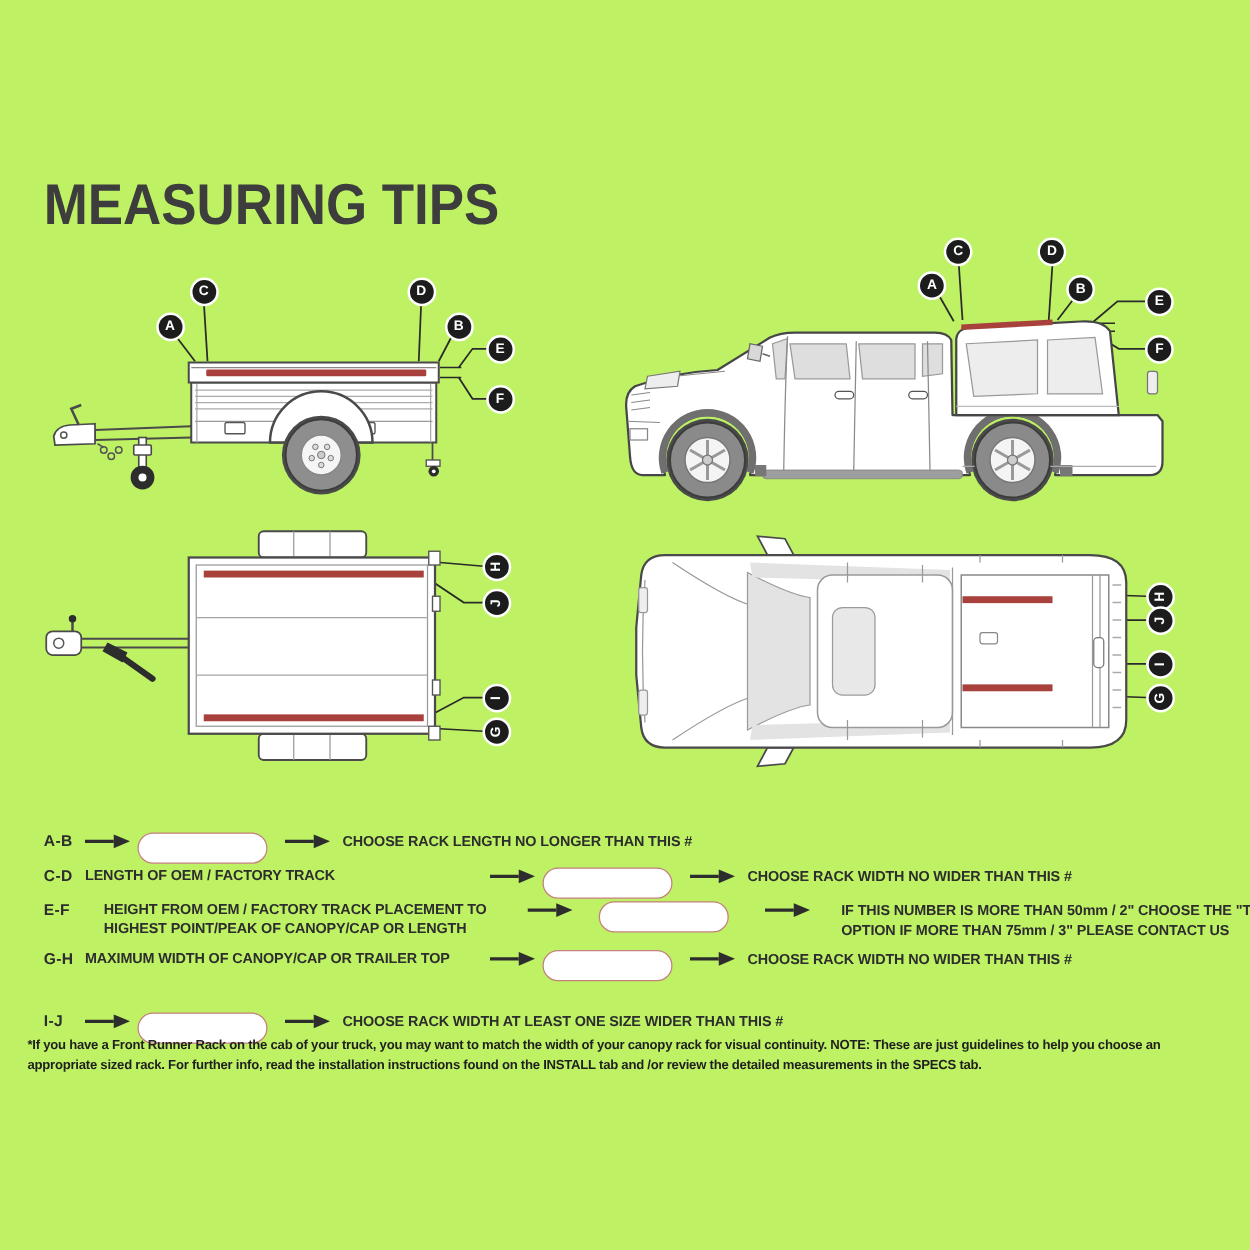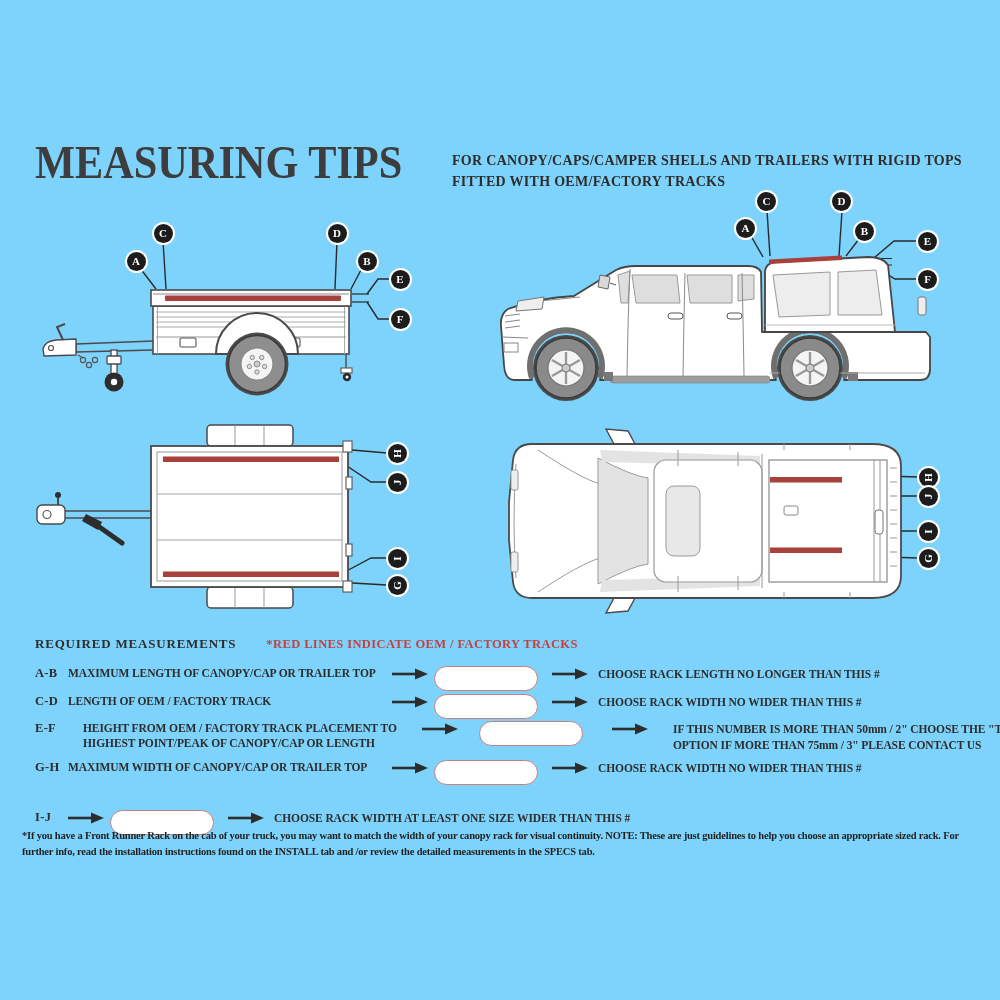--- a/index.html
+++ b/index.html
@@ -1,17 +1,17 @@
 <!DOCTYPE html>
 <html><head>
 <meta charset="utf-8">
 <style>
   html,body{margin:0;padding:0;background:#fff;}
-  #page{position:relative;width:1000px;height:1000px;background:#7dd3fc;overflow:hidden;
-        font-family:Liberation Serif, serif;color:#2d2d2d;}
+  #page{position:relative;width:1000px;height:1000px;background:#bef264;overflow:hidden;
+        font-family:Liberation Sans, sans-serif;color:#2d2d2d;}
 
   
   .title{position:absolute;left:35px;top:136px;font-size:46px;font-weight:800;
          color:#3d3d3d;letter-spacing:0px;transform:scaleX(0.92);transform-origin:left top;white-space:nowrap;}
   .subtitle{position:absolute;left:452px;top:150px;width:520px;font-size:14px;font-weight:700;
             line-height:1.5;letter-spacing:0.3px;color:#2d2d2d;}
 
   
   .diagram{position:absolute;}
   .diagram svg{position:absolute;left:0;top:0;}
@@ -37,24 +37,20 @@
 
   .footnote{position:absolute;left:22px;top:828px;width:956px;font-size:10.5px;font-weight:700;
             line-height:1.55;letter-spacing:-0.2px;color:#1f1f1f;}
 </style>
 </head>
 <body>
 
 <div id="page">
 
   <div class="title">MEASURING TIPS</div>
-  <div class="subtitle">
-    <div>FOR CANOPY/CAPS/CAMPER SHELLS AND TRAILERS WITH RIGID TOPS</div>
-    <div>FITTED WITH OEM/FACTORY TRACKS</div>
-  </div>
 
   <div class="diagram" style="left:30px;top:210px;width:440px;height:200px;">
     <svg width="440" height="200" viewBox="0 0 440 200">
       <g stroke="#2a2a2a" stroke-width="1.4" fill="none">
         <path d="M133,31 L136,79"></path>
           <path d="M110,58 L126,79"></path>
         <path d="M307,31 L305,79"></path>
           <path d="M332,58 L321,79"></path>
         <path d="M361,69 L348,69 L337,84"></path>
           <path d="M361,109 L348,109 L337,92"></path>
@@ -300,28 +296,23 @@
           <path d="M410,146 L417,146"></path>
       </g>
       <path d="M304,24 L304,30 M370,24 L370,30 M304,172 L304,178 M370,172 L370,178" stroke="#999" stroke-width="1"></path>
     </svg>
     <div class="badge rot" style="left:438.5px;top:47.5px;">H</div>
     <div class="badge rot" style="left:438.5px;top:66.5px;">J</div>
     <div class="badge rot" style="left:438.5px;top:101.5px;">I</div>
     <div class="badge rot" style="left:438.5px;top:128.5px;">G</div>
   </div>
 
-  <div class="sec-head">
-    <span class="sec-title">REQUIRED MEASUREMENTS</span>
-    <span class="sec-note">*RED LINES INDICATE OEM / FACTORY TRACKS</span>
-  </div>
 
   <div class="mrow" style="top:666px;">
     <span class="mid">A-B</span>
-    <span class="mdesc">MAXIMUM LENGTH OF CANOPY/CAP OR TRAILER TOP</span>
     <span class="arrowbox"><svg width="36" height="12">
           <line x1="0" y1="6" x2="23" y2="6" stroke="#2d2d2d" stroke-width="2.6"></line>
           <polygon points="23,0.5 36,6 23,11.5" fill="#2d2d2d"></polygon>
         </svg></span>
     <span class="moval"></span>
     <span class="arrowbox"><svg width="36" height="12">
           <line x1="0" y1="6" x2="23" y2="6" stroke="#2d2d2d" stroke-width="2.6"></line>
           <polygon points="23,0.5 36,6 23,11.5" fill="#2d2d2d"></polygon>
         </svg></span>
     <span class="mguide">CHOOSE RACK LENGTH NO LONGER THAN THIS #</span>

